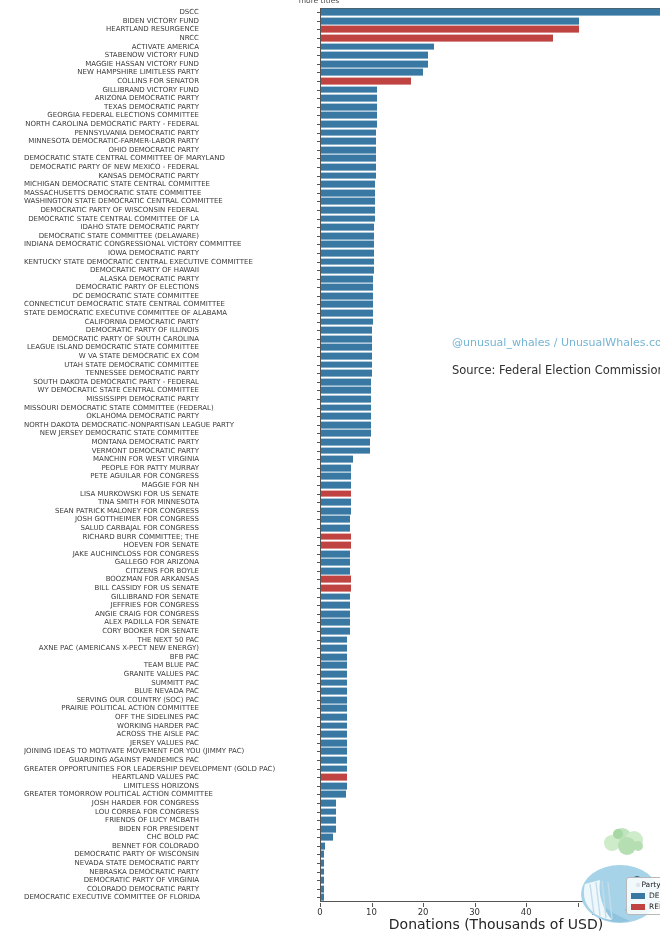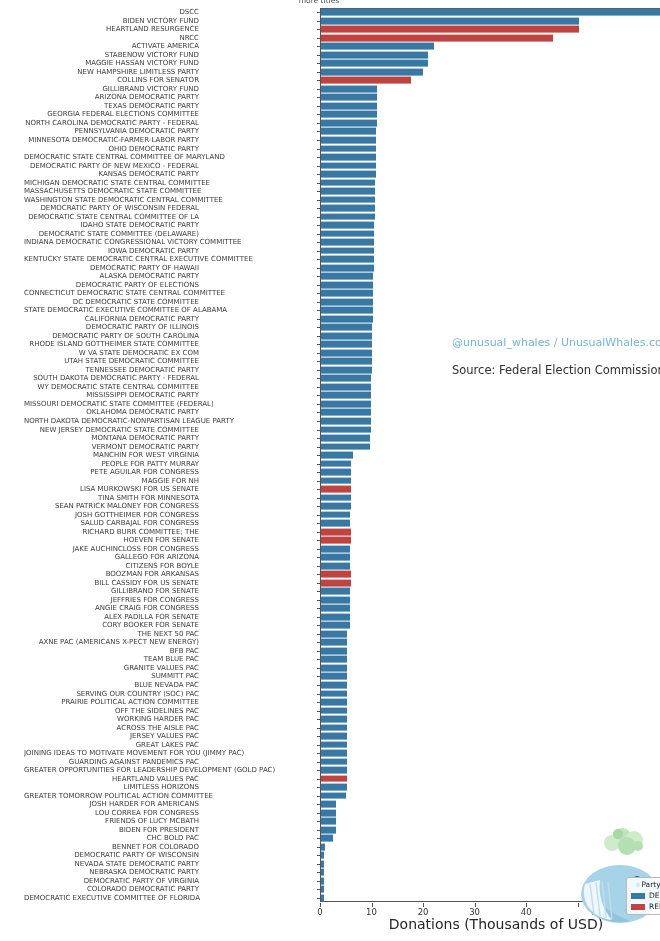--- a/index.html
+++ b/index.html
@@ -173,45 +173,45 @@
       </div>
       <div class="bar-row">
         <span class="bar-label">ALASKA DEMOCRATIC PARTY</span>
         <div class="bar" style="width: 52.3104px; background: rgb(56, 120, 162);"></div>
       </div>
       <div class="bar-row">
         <span class="bar-label">DEMOCRATIC PARTY OF ELECTIONS</span>
         <div class="bar" style="width: 52.0527px; background: rgb(56, 120, 162);"></div>
       </div>
       <div class="bar-row">
+        <span class="bar-label">DC DEMOCRATIC STATE COMMITTEE</span>
+        <div class="bar" style="width: 52.0527px; background: rgb(56, 120, 162);"></div>
+      </div>
+      <div class="bar-row">
         <span class="bar-label">CONNECTICUT DEMOCRATIC STATE CENTRAL COMMITTEE</span>
         <div class="bar" style="width: 51.795px; background: rgb(56, 120, 162);"></div>
       </div>
       <div class="bar-row">
-        <span class="bar-label">DC DEMOCRATIC STATE COMMITTEE</span>
-        <div class="bar" style="width: 52.0527px; background: rgb(56, 120, 162);"></div>
-      </div>
-      <div class="bar-row">
         <span class="bar-label">STATE DEMOCRATIC EXECUTIVE COMMITTEE OF ALABAMA</span>
         <div class="bar" style="width: 51.5373px; background: rgb(56, 120, 162);"></div>
       </div>
       <div class="bar-row">
         <span class="bar-label">CALIFORNIA DEMOCRATIC PARTY</span>
         <div class="bar" style="width: 51.5373px; background: rgb(56, 120, 162);"></div>
       </div>
       <div class="bar-row">
         <span class="bar-label">DEMOCRATIC PARTY OF ILLINOIS</span>
         <div class="bar" style="width: 51.2796px; background: rgb(56, 120, 162);"></div>
       </div>
       <div class="bar-row">
         <span class="bar-label">DEMOCRATIC PARTY OF SOUTH CAROLINA</span>
         <div class="bar" style="width: 51.022px; background: rgb(56, 120, 162);"></div>
       </div>
       <div class="bar-row">
-        <span class="bar-label">RHODE ISLAND GOTTHEIMER STATE COMMITTEE</span>
+        <span class="bar-label">LEAGUE ISLAND DEMOCRATIC STATE COMMITTEE</span>
         <div class="bar" style="width: 51.022px; background: rgb(56, 120, 162);"></div>
       </div>
       <div class="bar-row">
         <span class="bar-label">W VA STATE DEMOCRATIC EX COM</span>
         <div class="bar" style="width: 50.7643px; background: rgb(56, 120, 162);"></div>
       </div>
       <div class="bar-row">
         <span class="bar-label">UTAH STATE DEMOCRATIC COMMITTEE</span>
         <div class="bar" style="width: 50.5066px; background: rgb(56, 120, 162);"></div>
       </div>
@@ -385,24 +385,20 @@
       </div>
       <div class="bar-row">
         <span class="bar-label">ACROSS THE AISLE PAC</span>
         <div class="bar" style="width: 25.7687px; background: rgb(56, 120, 162);"></div>
       </div>
       <div class="bar-row">
         <span class="bar-label">JERSEY VALUES PAC</span>
         <div class="bar" style="width: 25.7687px; background: rgb(56, 120, 162);"></div>
       </div>
       <div class="bar-row">
-        <span class="bar-label">GREAT LAKES PAC</span>
-        <div class="bar" style="width: 25.7687px; background: rgb(56, 120, 162);"></div>
-      </div>
-      <div class="bar-row">
         <span class="bar-label">JOINING IDEAS TO MOTIVATE MOVEMENT FOR YOU (JIMMY PAC)</span>
         <div class="bar" style="width: 25.7687px; background: rgb(56, 120, 162);"></div>
       </div>
       <div class="bar-row">
         <span class="bar-label">GUARDING AGAINST PANDEMICS PAC</span>
         <div class="bar" style="width: 25.7687px; background: rgb(56, 120, 162);"></div>
       </div>
       <div class="bar-row">
         <span class="bar-label">GREATER OPPORTUNITIES FOR LEADERSHIP DEVELOPMENT (GOLD PAC)</span>
         <div class="bar" style="width: 25.511px; background: rgb(56, 120, 162);"></div>
@@ -413,21 +409,21 @@
       </div>
       <div class="bar-row">
         <span class="bar-label">LIMITLESS HORIZONS</span>
         <div class="bar" style="width: 25.511px; background: rgb(56, 120, 162);"></div>
       </div>
       <div class="bar-row">
         <span class="bar-label">GREATER TOMORROW POLITICAL ACTION COMMITTEE</span>
         <div class="bar" style="width: 25.2533px; background: rgb(56, 120, 162);"></div>
       </div>
       <div class="bar-row">
-        <span class="bar-label">JOSH HARDER FOR AMERICANS</span>
+        <span class="bar-label">JOSH HARDER FOR CONGRESS</span>
         <div class="bar" style="width: 14.9458px; background: rgb(56, 120, 162);"></div>
       </div>
       <div class="bar-row">
         <span class="bar-label">LOU CORREA FOR CONGRESS</span>
         <div class="bar" style="width: 14.9458px; background: rgb(56, 120, 162);"></div>
       </div>
       <div class="bar-row">
         <span class="bar-label">FRIENDS OF LUCY MCBATH</span>
         <div class="bar" style="width: 14.9458px; background: rgb(56, 120, 162);"></div>
       </div>

